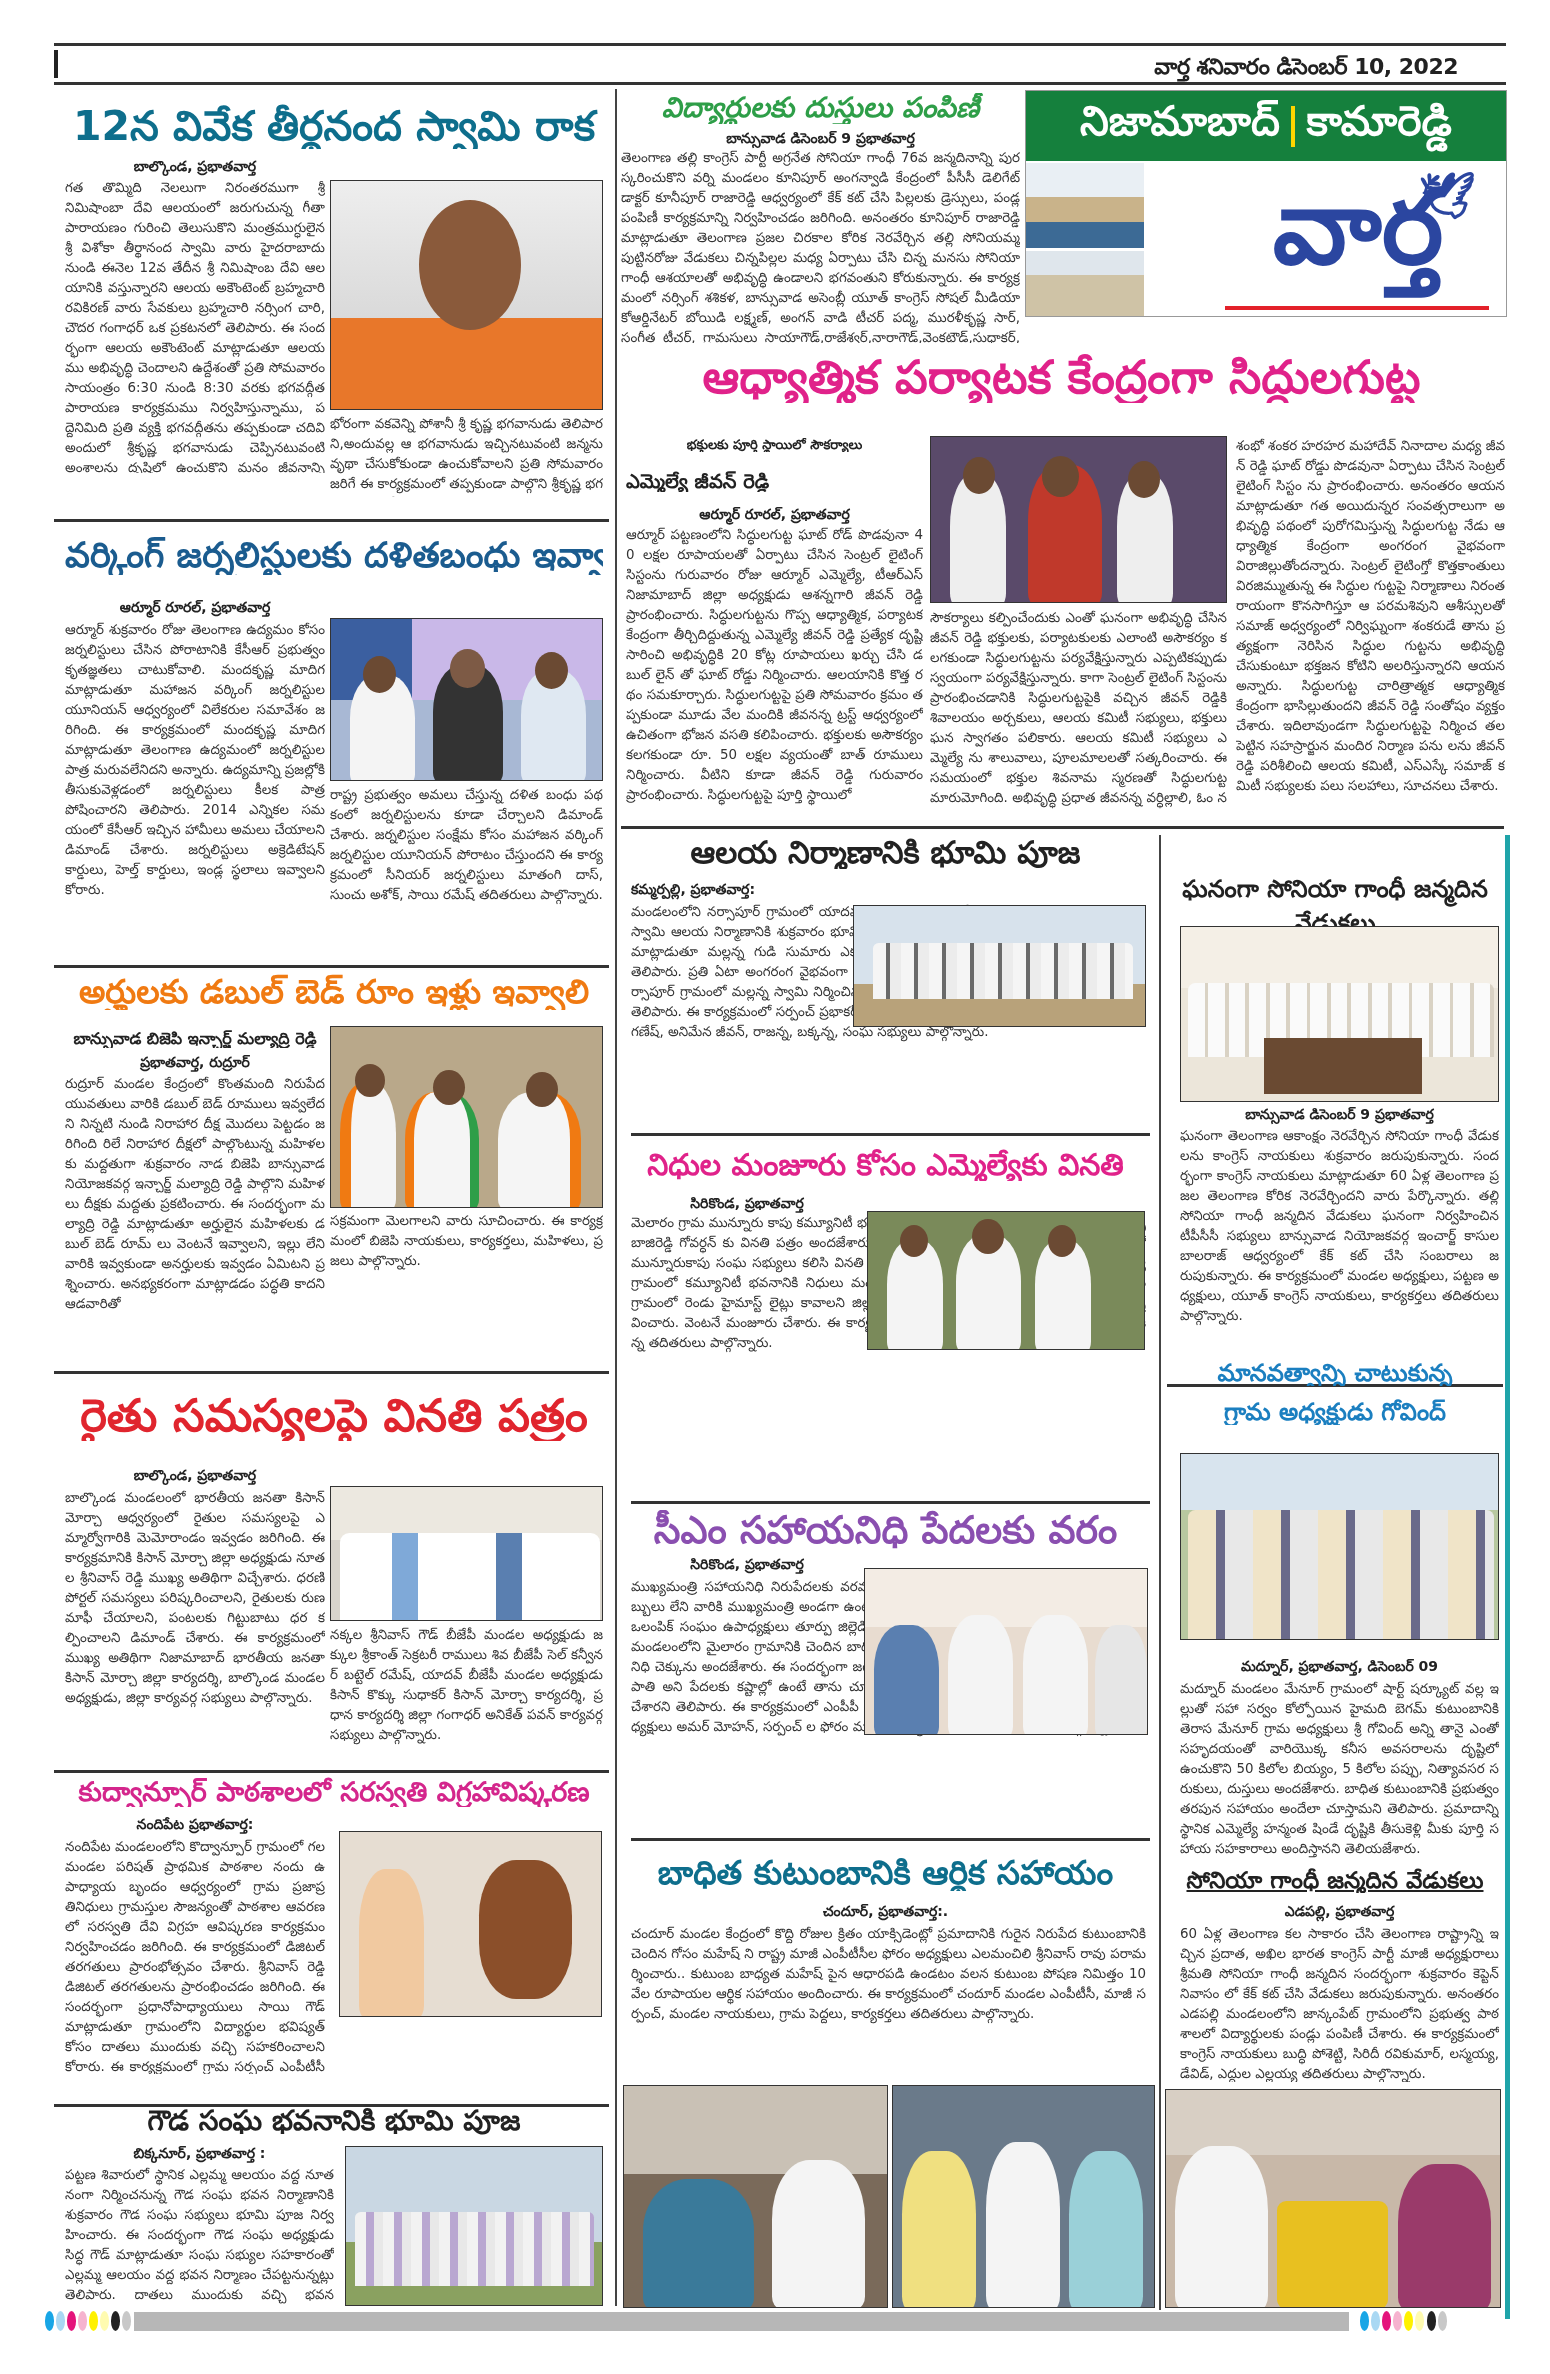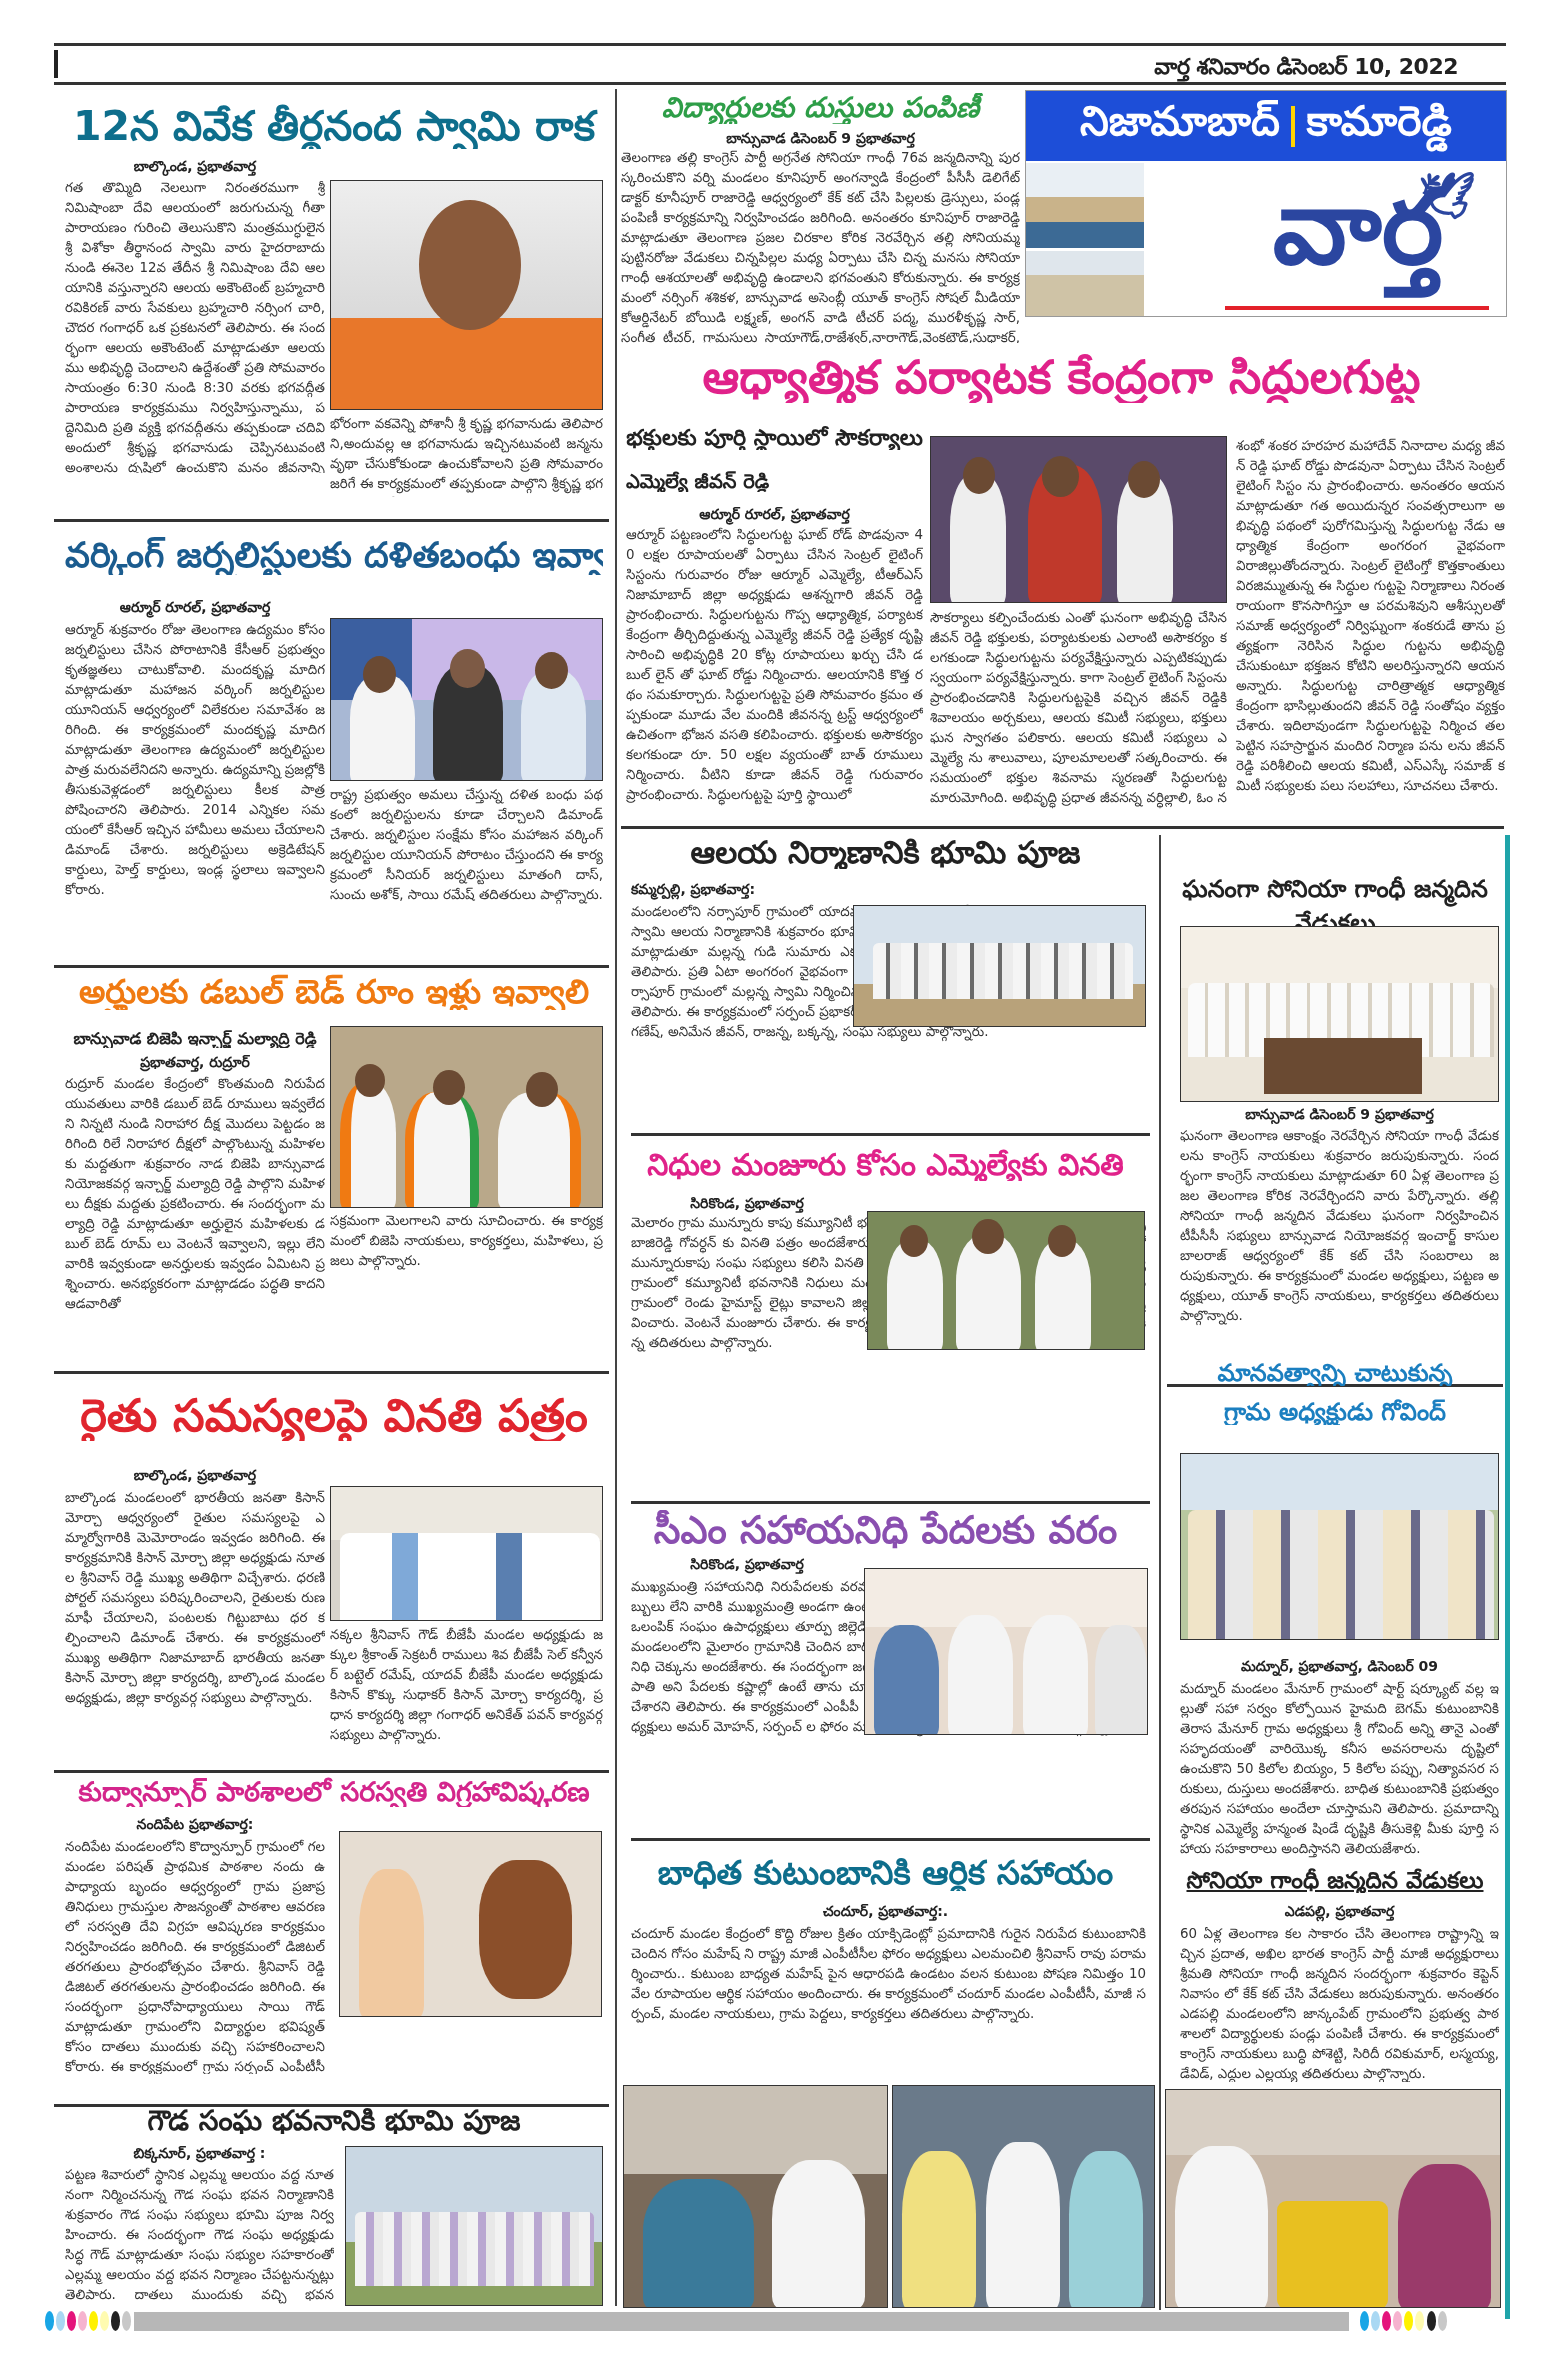--- a/index.html
+++ b/index.html
@@ -16,21 +16,21 @@
   .body-text { position: absolute; font-size: 13.4px; line-height: 20px; color: #333; text-align: justify; overflow: hidden; word-break: break-all; }
 
   .photo { position: absolute; border: 1.9px solid #333; overflow: hidden; }
   .photo .sky { position: absolute; left: 0; right: 0; top: 0; }
   .photo .ground { position: absolute; left: 0; right: 0; bottom: 0; }
   .photo .person { position: absolute; border-radius: 40% 40% 8% 8%; }
   .photo .head { position: absolute; border-radius: 50%; background: #6b4a33; }
 
   
   .brand { position: absolute; left: 1025px; top: 90px; width: 482px; height: 227px; border: 1.9px solid #999; background: #fff; overflow: hidden; }
-  .brand-bar { position: absolute; left: 0; top: 0; width: 100%; height: 70px; background: #1d4ed8; color: #fff; font-size: 41px; font-weight: bold; display: flex; align-items: center; justify-content: center; gap: 11px; }
+  .brand-bar { position: absolute; left: 0; top: 0; width: 100%; height: 70px; background: #15803d; color: #fff; font-size: 41px; font-weight: bold; display: flex; align-items: center; justify-content: center; gap: 11px; }
   .brand-sep { width: 4.6px; height: 41px; background: #ffd500; display: inline-block; }
   .brand-logo { position: absolute; left: 186px; top: 74px; width: 292px; height: 148px; display: flex; align-items: center; justify-content: center; color: #2b46a0; font-size: 104px; font-weight: bold; }
   .brand-underline { position: absolute; left: 199px; bottom: 5.6px; width: 264px; height: 4.6px; background: #e3212a; }
   .brand-pic1 { position: absolute; left: 0; top: 72px; width: 118px; height: 85px; background: linear-gradient(#e9eff4 0 40%, #c9b38a 40% 70%, #3c6a95 70%); }
   .brand-pic2 { position: absolute; left: 0; top: 160px; width: 118px; height: 68px; background: linear-gradient(#dfe6ec 0 35%, #cfc3a6 35%); }
 
   
   .reg-bar { position: absolute; top: 2312px; height: 18.6px; background: #b7b7b7; }
   .reg-dot { position: absolute; top: 2311px; width: 9.3px; height: 20.4px; border-radius: 50%; }
 
@@ -73,21 +73,21 @@
 </div>
 <div class="body-text" style="left:330px; top:414px; width:273px; height:83px;">భోరంగా వకవెన్ని పోశానీ శ్రీ కృష్ణ భగవానుడు తెలిపారని,అందువల్ల ఆ భగవానుడు ఇచ్చినటువంటి జన్మను వృథా చేసుకోకుండా ఉంచుకోవాలని ప్రతి సోమవారం జరిగే ఈ కార్యక్రమంలో తప్పకుండా పాల్గొని శ్రీకృష్ణ భగవానుడు బోధించిన పలు విషయాలను తెలుసుకొని మంచి జీవిత పొందాలని పేర్కొన్నారు.</div>
 
 <div class="rule-h" style="left:54px; top:519px; width:555px;"></div>
 
 <div class="headline" style="left:621px; top:93px; width:399px; font-size:28px; color:#2e9e48;font-style:italic;">విద్యార్థులకు దుస్తులు పంపిణీ</div>
 <div class="dateline" style="left:621px; top:130px; width:399px;">బాన్సువాడ డిసెంబర్ 9 ప్రభాతవార్త</div>
 <div class="body-text" style="left:621px; top:148px; width:399px; height:195px;">తెలంగాణ తల్లి కాంగ్రెస్ పార్టీ అగ్రనేత సోనియా గాంధీ 76వ జన్మదినాన్ని పురస్కరించుకొని వర్ని మండలం కూనిపూర్ అంగన్వాడి కేంద్రంలో పీసీసీ డెలిగేట్ డాక్టర్ కూనీపూర్ రాజారెడ్డి ఆధ్వర్యంలో కేక్ కట్ చేసి పిల్లలకు డ్రెస్సులు, పండ్ల పంపిణీ కార్యక్రమాన్ని నిర్వహించడం జరిగింది. అనంతరం కూనిపూర్ రాజారెడ్డి మాట్లాడుతూ తెలంగాణ ప్రజల చిరకాల కోరిక నెరవేర్చిన తల్లి సోనియమ్మ పుట్టినరోజు వేడుకలు చిన్నపిల్లల మధ్య ఏర్పాటు చేసి చిన్న మనసు సోనియా గాంధీ ఆశయాలతో అభివృద్ధి ఉండాలని భగవంతుని కోరుకున్నారు. ఈ కార్యక్రమంలో నర్సింగ్ శశికళ, బాన్సువాడ అసెంబ్లీ యూత్ కాంగ్రెస్ సోషల్ మీడియా కోఆర్డినేటర్ బోయిడి లక్ష్మణ్, అంగన్ వాడి టీచర్ పద్మ, మురళీకృష్ణ సార్,సంగీత టీచర్, గ్రామస్తులు సాయాగౌడ్,రాజేశ్వర్,నారాగౌడ్,వెంకట్గౌడ్,సుధాకర్,సాయిలు పాల్గొన్నారు.</div>
 
 <div class="headline" style="left:621px; top:352px; width:881px; font-size:46px; color:#e0228a;">ఆధ్యాత్మిక పర్యాటక కేంద్రంగా సిద్ధులగుట్ట</div>
-<div class="headline" style="left:626px; top:426px; width:297px; font-size:22px; color:#222; text-align:right;">భక్తులకు పూర్తి స్థాయిలో సౌకర్యాలు</div>
+<div class="headline" style="left:626px; top:438px; width:297px; font-size:13px; color:#222; text-align:center;">భక్తులకు పూర్తి స్థాయిలో సౌకర్యాలు</div>
 <div class="headline" style="left:626px; top:471px; width:297px; font-size:19.5px; color:#222; text-align:left;">ఎమ్మెల్యే జీవన్ రెడ్డి</div>
 <div class="dateline" style="left:626px; top:506px; width:297px;">ఆర్మూర్ రూరల్, ప్రభాతవార్త</div>
 <div class="body-text" style="left:626px; top:525px; width:297px; height:284px;">ఆర్మూర్ పట్టణంలోని సిద్ధులగుట్ట ఘాట్ రోడ్ పొడవునా 40 లక్షల రూపాయలతో ఏర్పాటు చేసిన సెంట్రల్ లైటింగ్ సిస్టంను గురువారం రోజు ఆర్మూర్ ఎమ్మెల్యే, టీఆర్ఎస్ నిజామాబాద్ జిల్లా అధ్యక్షుడు ఆశన్నగారి జీవన్ రెడ్డి ప్రారంభించారు. సిద్ధులగుట్టను గొప్ప ఆధ్యాత్మిక, పర్యాటక కేంద్రంగా తీర్చిదిద్దుతున్న ఎమ్మెల్యే జీవన్ రెడ్డి ప్రత్యేక దృష్టి సారించి అభివృద్ధికి 20 కోట్ల రూపాయలు ఖర్చు చేసి డబుల్ లైన్ తో ఘాట్ రోడ్డు నిర్మించారు. ఆలయానికి కొత్త రథం సమకూర్చారు. సిద్ధులగుట్టపై ప్రతి సోమవారం క్రమం తప్పకుండా మూడు వేల మందికి జీవనన్న ట్రస్ట్ ఆధ్వర్యంలో ఉచితంగా భోజన వసతి కలిపించారు. భక్తులకు అసౌకర్యం కలగకుండా రూ. 50 లక్షల వ్యయంతో బాత్ రూములు నిర్మించారు. వీటిని కూడా జీవన్ రెడ్డి గురువారం ప్రారంభించారు. సిద్ధులగుట్టపై పూర్తి స్థాయిలో</div>
 <div class="photo" style="left:930px; top:436px; width:297px; height:167px; background:#5a4a6a;">
   <div class="person" style="left:18.6px; top:37px; width:56px; height:130px; background:#eee;"></div>
   <div class="person" style="left:97px; top:28px; width:74px; height:139px; background:#c0392b;"></div>
   <div class="person" style="left:186px; top:37px; width:56px; height:130px; background:#eee;"></div>
   <div class="head" style="left:111px; top:18.6px; width:37px; height:41px;"></div>
   <div class="head" style="left:32px; top:20.4px; width:32px; height:37px;"></div>
   <div class="head" style="left:197px; top:24px; width:32px; height:37px;"></div>

